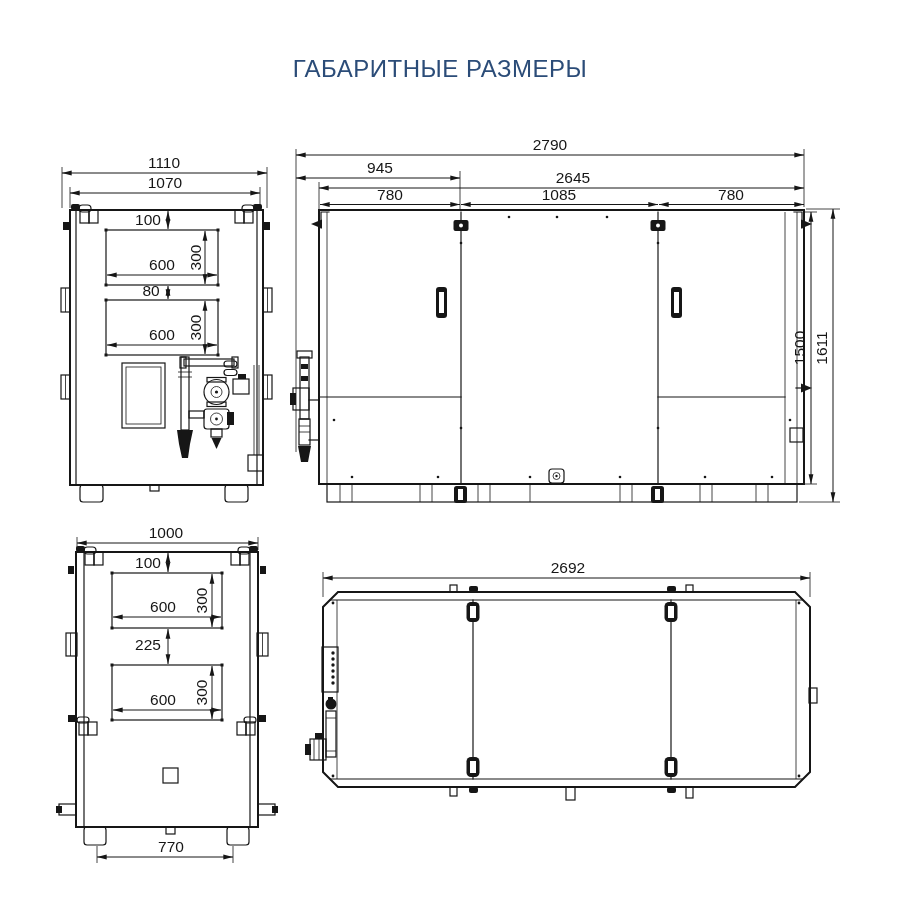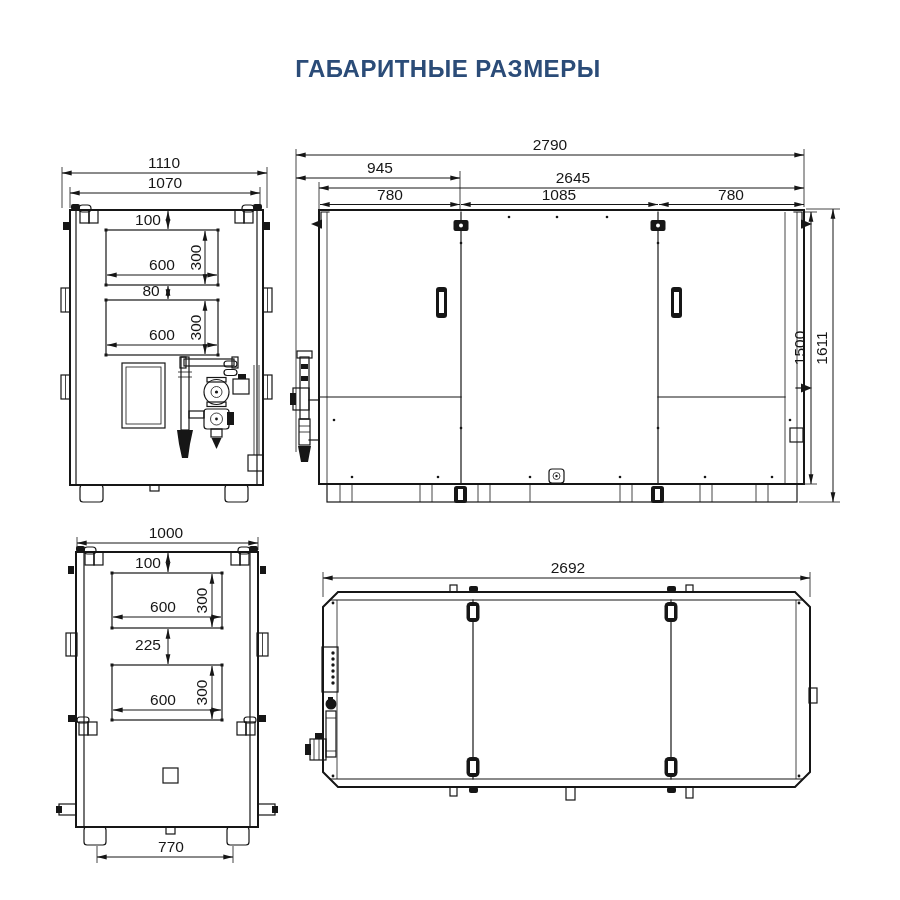--- a/index.html
+++ b/index.html
@@ -1,19 +1,19 @@
 <!DOCTYPE html>
 <html><head>
 <meta charset="utf-8">
 <style>
   html,body{margin:0;padding:0;background:#fff;}
   .sheet{position:relative;width:900px;height:900px;background:#fff;overflow:hidden;
          font-family:"Liberation Sans",sans-serif;}
-  .sheet-title{position:absolute;top:55px;left:8px;width:880px;text-align:center;
-         font-size:24px;font-weight:700;letter-spacing:.5px;color:#2B4C78;}
+  .sheet-title{position:absolute;top:55px;left:0;width:880px;text-align:center;
+         font-size:24px;font-weight:400;letter-spacing:.5px;color:#2B4C78;}
   svg{position:absolute;top:0;left:0;}
   
   .ol{stroke:#161616;stroke-width:2;fill:none;stroke-linecap:square}
   .m {stroke:#161616;stroke-width:1.2;fill:none;stroke-linecap:square}
   .t {stroke:#161616;stroke-width:.8;fill:none}
   .dl{stroke:#161616;stroke-width:1;fill:none}
   .ext{stroke:#161616;stroke-width:.8;fill:none}
   .b{fill:#161616;stroke:none}
   .w{fill:#ffffff;stroke:none}
   text.d{font-family:"Liberation Sans",sans-serif;font-size:15.5px;fill:#161616;text-anchor:middle}

